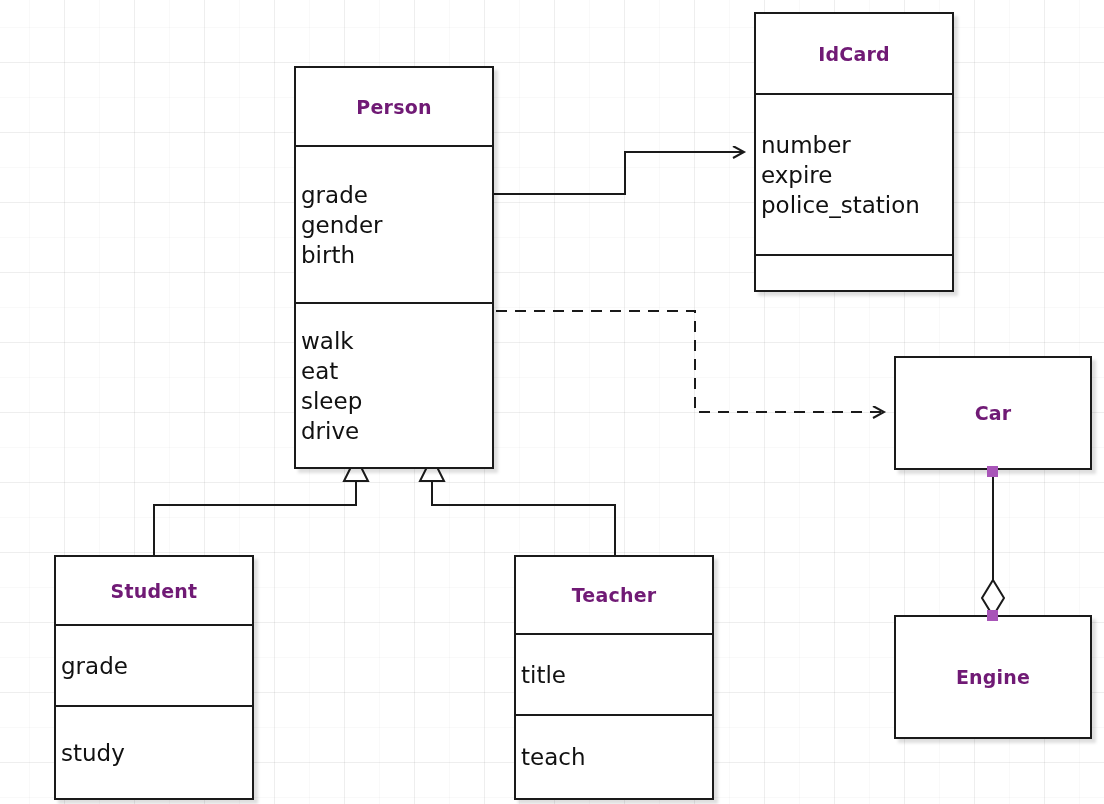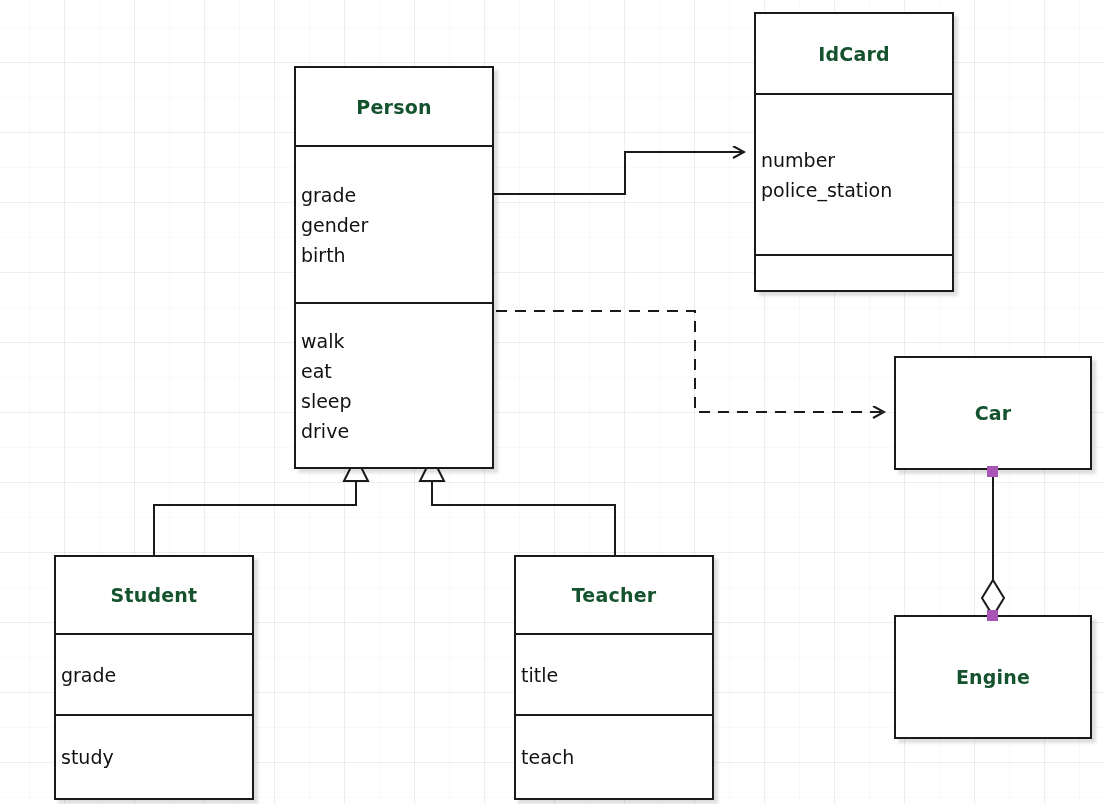--- a/index.html
+++ b/index.html
@@ -40,33 +40,33 @@
     display: flex;
     flex-direction: column;
     z-index: 2;
   }
   .cls-title {
     display: flex;
     align-items: center;
     justify-content: center;
     font-weight: bold;
     font-size: 19px;
-    color: #14532d;
+    color: #701a75;
     letter-spacing: 0.2px;
   }
   .cls-compartment {
     border-top: 2px solid #1a1a1a;
     display: flex;
     flex-direction: column;
     justify-content: center;
     padding-left: 5px;
     box-sizing: border-box;
   }
   .member {
-    font-size: 19px;
+    font-size: 23px;
     line-height: 30px;
     color: #111111;
     white-space: nowrap;
   }
   .handle {
     position: absolute;
     width: 11px;
     height: 11px;
     background: #a855b8;
     z-index: 5;
@@ -123,27 +123,28 @@
       <div class="member">eat</div>
       <div class="member">sleep</div>
       <div class="member">drive</div>
     </div>
   </div>
 
   <div class="uml-class" style="left:754px; top:12px; width:200px; height:280px;">
     <div class="cls-title" style="height:79px;">IdCard</div>
     <div class="cls-compartment" style="height:161px;">
       <div class="member">number</div>
+      <div class="member">expire</div>
       <div class="member">police_station</div>
     </div>
     <div class="cls-compartment" style="flex:1;"></div>
   </div>
 
   <div class="uml-class" style="left:54px; top:555px; width:200px; height:245px;">
-    <div class="cls-title" style="height:76px;">Student</div>
+    <div class="cls-title" style="height:67px;">Student</div>
     <div class="cls-compartment" style="height:81px;">
       <div class="member">grade</div>
     </div>
     <div class="cls-compartment" style="flex:1;">
       <div class="member">study</div>
     </div>
   </div>
 
   <div class="uml-class" style="left:514px; top:555px; width:200px; height:245px;">
     <div class="cls-title" style="height:76px;">Teacher</div>

